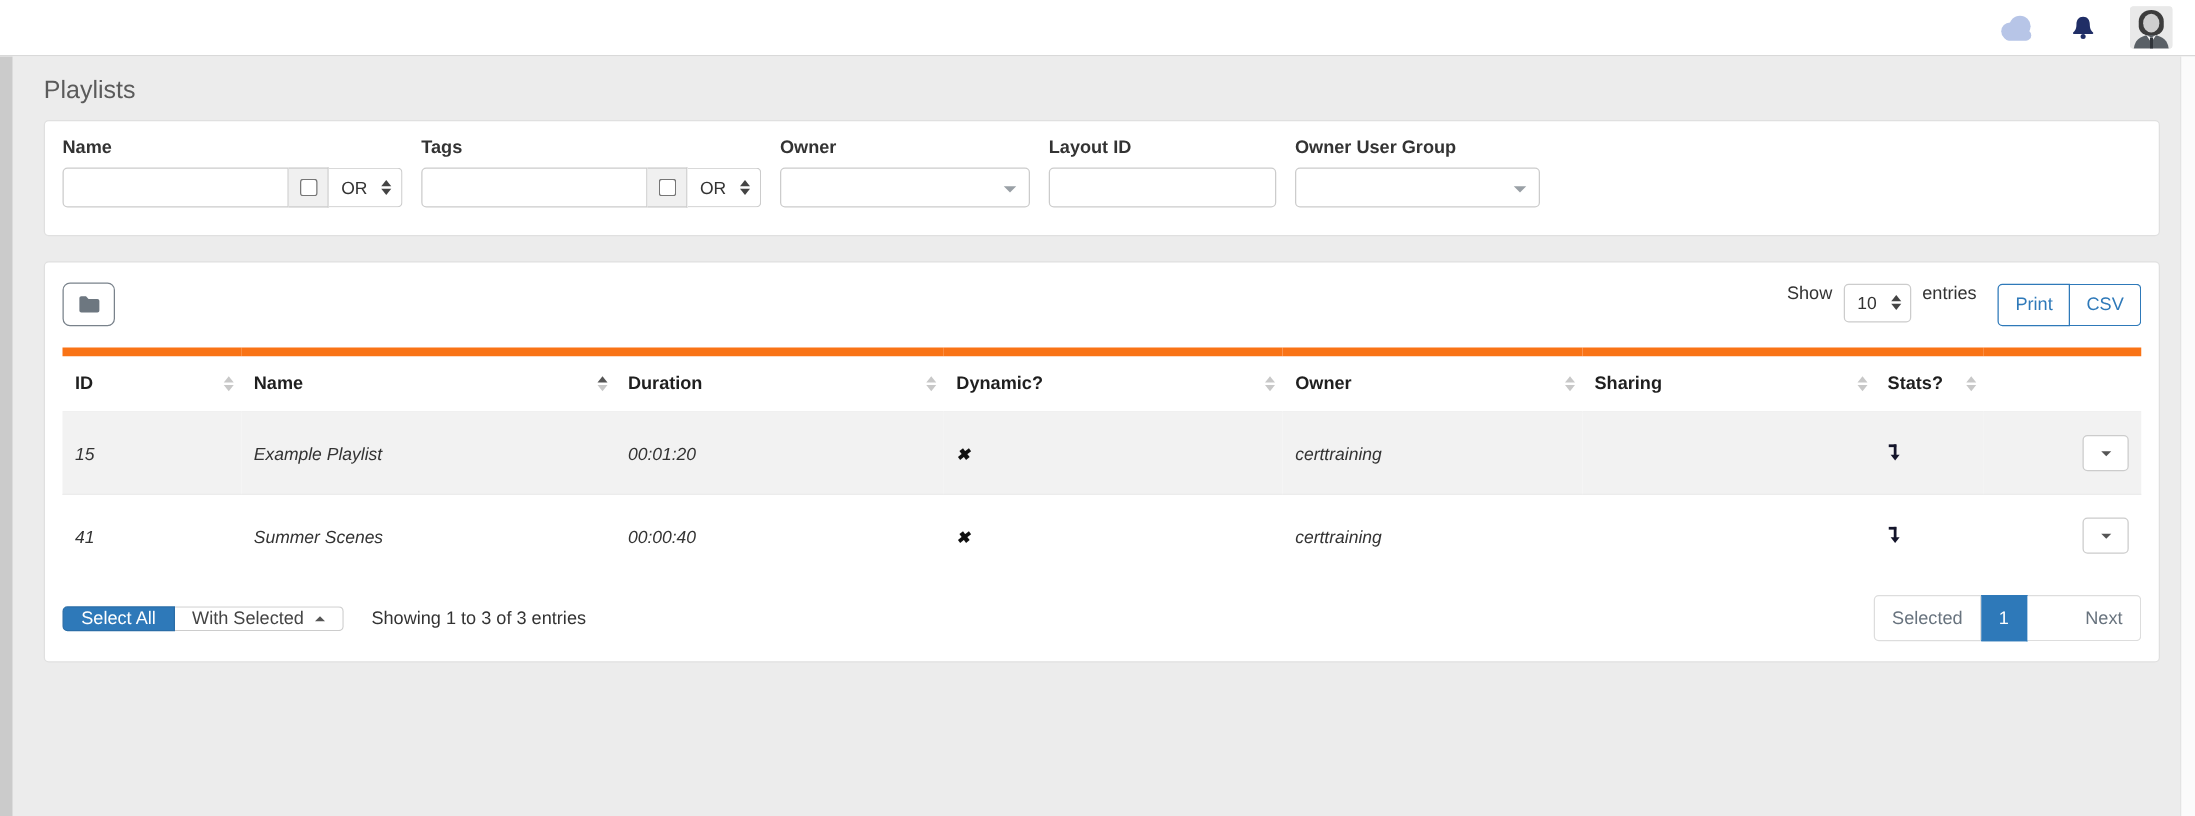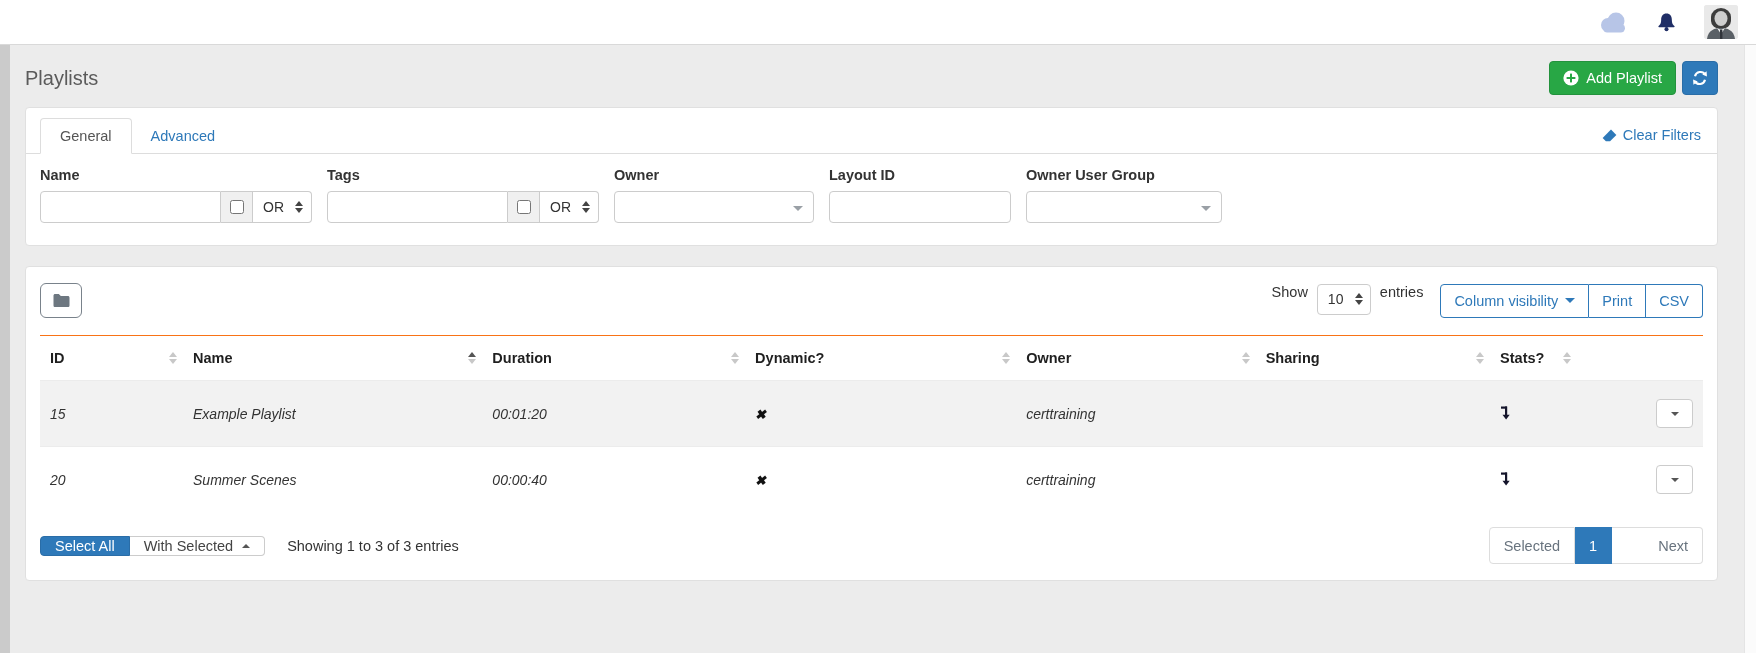--- a/index.html
+++ b/index.html
@@ -11,21 +11,21 @@
     background:#fff; border-bottom:1px solid #d9d9d9;
     display:flex; align-items:center; justify-content:flex-end; gap:28px; padding-right:18px; z-index:5; }
   .topbar .icon-btn { display:flex; align-items:center; cursor:pointer; }
   .avatar { width:34px; height:34px; border-radius:3px; overflow:hidden; background:#e7e7e7; }
 
   
   .left-strip { position:absolute; left:0; top:45px; width:10px; height:608px; background:#cbcbcb; }
   .scroll-strip { position:absolute; right:0; top:45px; width:12px; height:608px; background:#fbfbfb; border-left:1px solid #e4e4e4; }
 
   
-  .content { position:absolute; left:0; top:45px; width:1734px; padding:0 16px 0 25px; }
+  .content { position:absolute; left:10px; top:45px; width:1734px; padding:0 16px 0 25px; }
   .title-row { display:flex; align-items:center; justify-content:space-between; padding:16px 0 12px 0; }
   .page-title { font-size:20px; font-weight:normal; color:#5b5b5b; }
   .title-actions { display:flex; gap:6px; }
   .btn-add { display:flex; align-items:center; gap:7px; background:#28a745; color:#fff;
     border:1px solid #23923d; border-radius:4px; height:34px; padding:0 13px; font-size:14.5px; cursor:pointer; }
   .btn-refresh { width:36px; height:34px; background:#2e79b9; border:1px solid #2a6da7;
     border-radius:4px; display:flex; align-items:center; justify-content:center; cursor:pointer; }
 
   .card { background:#fff; border:1px solid #e0e0e0; border-radius:4px; }
 
@@ -67,21 +67,21 @@
   .show-select { width:54px; height:31px; border:1px solid #ccc; border-radius:4px; background:#fff;
     display:flex; align-items:center; justify-content:space-between; padding:0 7px 0 10px; font-size:14px; cursor:pointer; }
   .btn-group { display:flex; margin-left:8px; }
   .obtn { height:34px; background:#fff; border:1px solid #2e79b9; color:#2e79b9; font-size:14.5px;
     padding:0 13px; display:flex; align-items:center; gap:7px; cursor:pointer; }
   .obtn + .obtn { border-left:none; }
   .obtn:first-child { border-radius:4px 0 0 4px; }
   .obtn:last-child { border-radius:0 4px 4px 0; }
   .caret-dn-blue { width:0; height:0; border-left:5px solid transparent; border-right:5px solid transparent; border-top:5px solid #2e79b9; }
 
-  table { width:100%; border-collapse:collapse; margin-top:17px; border-top:1px solid #f97316; table-layout:fixed; }
+  table { width:100%; border-collapse:collapse; margin-top:17px; border-top:7px solid #f97316; table-layout:fixed; }
   th { text-align:left; font-size:14.5px; color:#1f1f1f; padding:14px 10px; position:relative; font-weight:bold; }
   td { font-size:14px; color:#333; padding:18px 10px; }
   tbody tr { border-top:1px solid #ececec;font-style:italic; }
   tbody tr:nth-child(odd) { background:#f2f2f2; }
   .c-id{width:8.6%} .c-name{width:18%} .c-dur{width:15.8%} .c-dyn{width:16.3%}
   .c-own{width:14.4%} .c-shr{width:14.1%} .c-sta{width:5.2%} .c-act{width:7.6%}
   .sort { position:absolute; right:6px; top:50%; transform:translateY(-50%);
     display:flex; flex-direction:column; gap:2px; }
   .sort i { width:0; height:0; border-left:4px solid transparent; border-right:4px solid transparent; }
   .sort .up { border-bottom:5px solid #c8c8c8; }
@@ -137,57 +137,23 @@
   </span>
 </div>
 
 <div class="left-strip"></div>
 <div class="scroll-strip"></div>
 
 <div class="content">
 
   <div class="title-row">
     <div class="page-title">Playlists</div>
-    <div class="title-actions">
-      <button class="btn-add">
-        <span style="display:flex">
-          <svg width="16" height="16" viewBox="0 0 16 16">
-            <circle cx="8" cy="8" r="7.6" fill="#fff"></circle>
-            <rect x="7" y="3.6" width="2" height="8.8" fill="#28a745"></rect>
-            <rect x="3.6" y="7" width="8.8" height="2" fill="#28a745"></rect>
-          </svg>
-        </span>
-        <span>Add Playlist</span>
-      </button>
-      <button class="btn-refresh">
-        <span style="display:flex">
-          <svg width="16" height="16" viewBox="0 0 16 16">
-            <path d="M3 6.3 A5.6 5.6 0 0 1 13.2 4.6" stroke="#fff" stroke-width="2.1" fill="none"></path>
-            <polygon points="14.6,1.2 14.9,6.4 10.3,4.6" fill="#fff"></polygon>
-            <path d="M13 9.7 A5.6 5.6 0 0 1 2.8 11.4" stroke="#fff" stroke-width="2.1" fill="none"></path>
-            <polygon points="1.4,14.8 1.1,9.6 5.7,11.4" fill="#fff"></polygon>
-          </svg>
-        </span>
-      </button>
-    </div>
   </div>
 
   <div class="card">
-    <div class="tabs-row">
-      <div class="tab active">General</div>
-      <div class="tab plain">Advanced</div>
-      <div class="clear-filters">
-        <span style="display:flex">
-          <svg width="15" height="13" viewBox="0 0 16 14">
-            <path d="M9.6 0.6 L15.4 6.4 L8.6 13.3 L4.1 13.3 L0.6 9.8 Z" fill="#2e79b9"></path>
-          </svg>
-        </span>
-        <span>Clear Filters</span>
-      </div>
-    </div>
 
     <div class="filter-body">
       <div class="fgroup">
         <div class="flabel">Name</div>
         <div class="igroup">
           <input class="tinput grp" type="text" value="" style="">
           <span class="addon">
             <input type="checkbox" style="">
           </span>
           <div class="or-box">
@@ -253,24 +219,20 @@
         <span>Show</span>
         <div class="show-select">
           <span>10</span>
           <span class="stepper">
               <i class="up"></i>
               <i class="dn"></i>
             </span>
         </div>
         <span>entries</span>
         <div class="btn-group">
-          <button class="obtn">
-            <span>Column visibility</span>
-            <span class="caret-dn-blue"></span>
-          </button>
           <button class="obtn">
             <span>Print</span>
           </button>
           <button class="obtn">
             <span>CSV</span>
           </button>
         </div>
       </div>
     </div>
 
@@ -323,21 +285,21 @@
                   <polygon points="2.5,9.7 9.7,9.7 6.1,14.4" fill="#14152b"></polygon>
                 </svg>
           </span></td>
           <td>
               <button class="row-menu-btn">
                 <span class="caret-dn-gray"></span>
               </button>
             </td>
         </tr>
         <tr>
-          <td>20</td>
+          <td>41</td>
           <td>Summer Scenes</td>
           <td>00:00:40</td>
           <td><span class="xmark">✖</span></td>
           <td>certtraining</td>
           <td></td>
           <td><span style="display:inline-flex">
             <svg width="12" height="15" viewBox="0 0 12 15">
                   <rect x="1" y="1.5" width="6" height="2.2" fill="#14152b"></rect>
                   <rect x="5" y="1.5" width="2.2" height="9" fill="#14152b"></rect>
                   <polygon points="2.5,9.7 9.7,9.7 6.1,14.4" fill="#14152b"></polygon>

